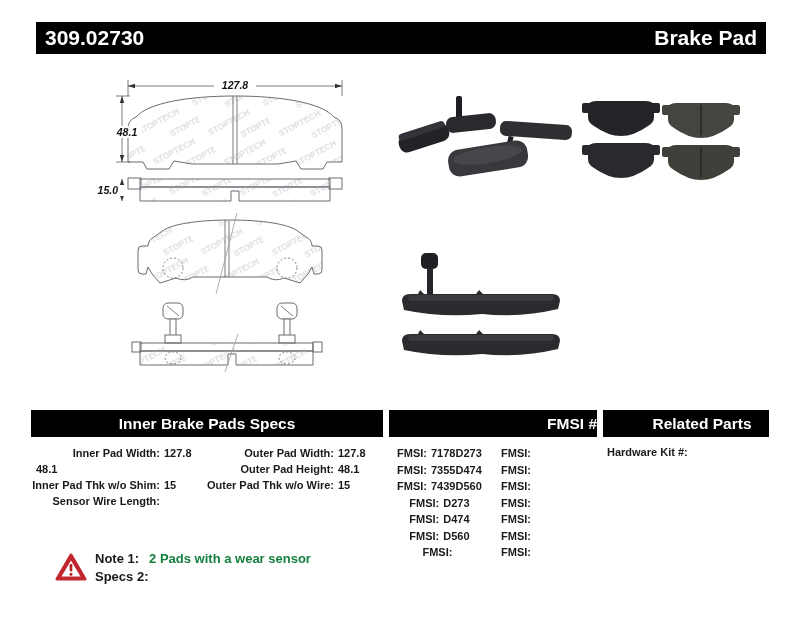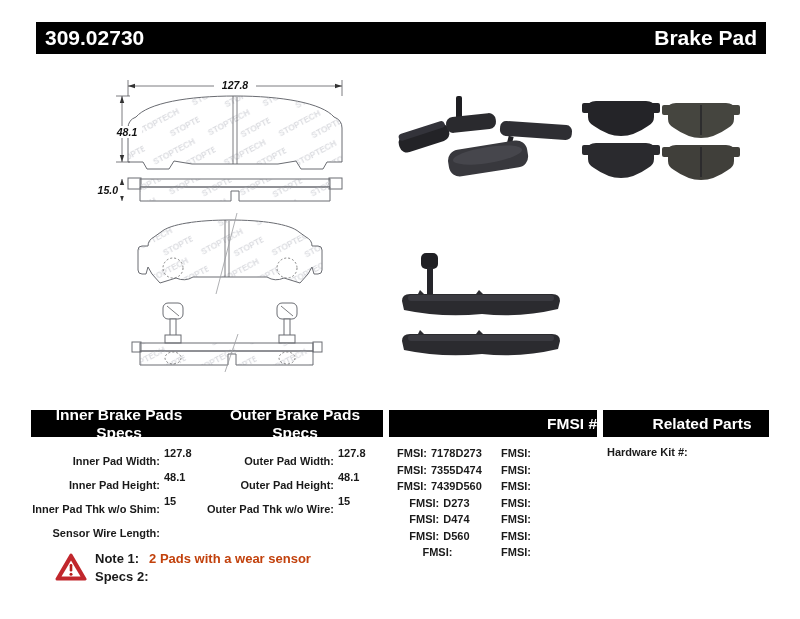--- a/index.html
+++ b/index.html
@@ -12,33 +12,33 @@
               justify-content:space-between;padding:0 9px;}
   #bar-specs{left:31px;top:410px;width:352px;height:27px;font-size:15.5px;}
   #bar-specs .t{flex:1;text-align:center;}
   #bar-fmsi{left:389px;top:410px;width:208px;height:27px;font-size:15.5px;justify-content:flex-end;}
   #bar-related{left:603px;top:410px;width:166px;height:27px;font-size:15.5px;justify-content:center;padding-left:32px;}
 
   .spec-col{position:absolute;font-size:11px;font-weight:bold;line-height:16px;white-space:nowrap;}
   #inner-specs{left:32px;top:445px;}
   #outer-specs{left:206px;top:445px;}
   .spec-row{display:flex;}
-  .spec-row .lbl{width:128px;text-align:right;margin-top:8px;}
+  .spec-row .lbl{width:128px;text-align:right;}
   .spec-row .val{margin-left:4px;}
 
   .fmsi-col{position:absolute;font-size:11px;font-weight:bold;line-height:16.5px;white-space:nowrap;text-align:center;}
   #fmsi-col1{left:393px;top:445px;}
   #fmsi-col2{left:497px;top:445px;}
   .fmsi-row .fl{display:inline-block;width:38px;}
   #related-col{position:absolute;left:607px;top:446px;font-size:11px;font-weight:bold;white-space:nowrap;}
 
   #warning{position:absolute;left:55px;top:552px;}
   #notes{position:absolute;left:95px;top:550px;font-size:13px;font-weight:bold;line-height:18px;}
   .note-row .ntxt{margin-left:10px;}
-  #note1-text{color:#c2410c;}
+  #note1-text{color:#15803d;}
 
   svg{position:absolute;}
   #drawing{left:30px;top:66px;}
   #photos{left:390px;top:85px;}
   .dimtxt{font-size:10.5px;font-style:italic;font-weight:bold;fill:#111;
           font-family:"Liberation Sans",sans-serif;}
   .outline{fill:url(#wm);stroke:#6a6c72;stroke-width:1;}
   .outline-w{fill:#fff;stroke:#6a6c72;stroke-width:1;}
   .dimline{stroke:#5a5c60;stroke-width:0.8;fill:none;}
   .arrow{fill:#333;stroke:none;}
@@ -191,36 +191,34 @@
       <g transform="translate(10,242)">
         <path fill="#2b2b2f" d="M2,14 Q2,7 10,7 L18,7 L20,3 L24,7 L76,7 L79,3 L83,7 L152,7
           Q160,7 160,14 L158,22 Q120,31 82,27 Q42,31 4,23 Z"></path>
         <rect x="8" y="8" width="146" height="6" rx="3" fill="#3a3a40"></rect>
       </g>
     </g>
   </svg>
 
   <div id="bar-specs" class="bar">
     <span class="t">Inner Brake Pads Specs</span>
-    <span class="t">Outer Brake Pads Specs</span>
   </div>
   <div id="bar-fmsi" class="bar">
     <span>FMSI #</span>
   </div>
   <div id="bar-related" class="bar">
     <span>Related Parts</span>
   </div>
 
   <div id="inner-specs" class="spec-col">
     <div class="spec-row">
       <span class="lbl">Inner Pad Width:</span>
       <span class="val">127.8</span>
     </div>
     <div class="spec-row">
-      <span class="lbl">Inner Pad Height:</span>
       <span class="val">48.1</span>
     </div>
     <div class="spec-row">
       <span class="lbl">Inner Pad Thk w/o Shim:</span>
       <span class="val">15</span>
     </div>
     <div class="spec-row">
       <span class="lbl">Sensor Wire Length:</span>
       <span class="val"></span>
     </div>

